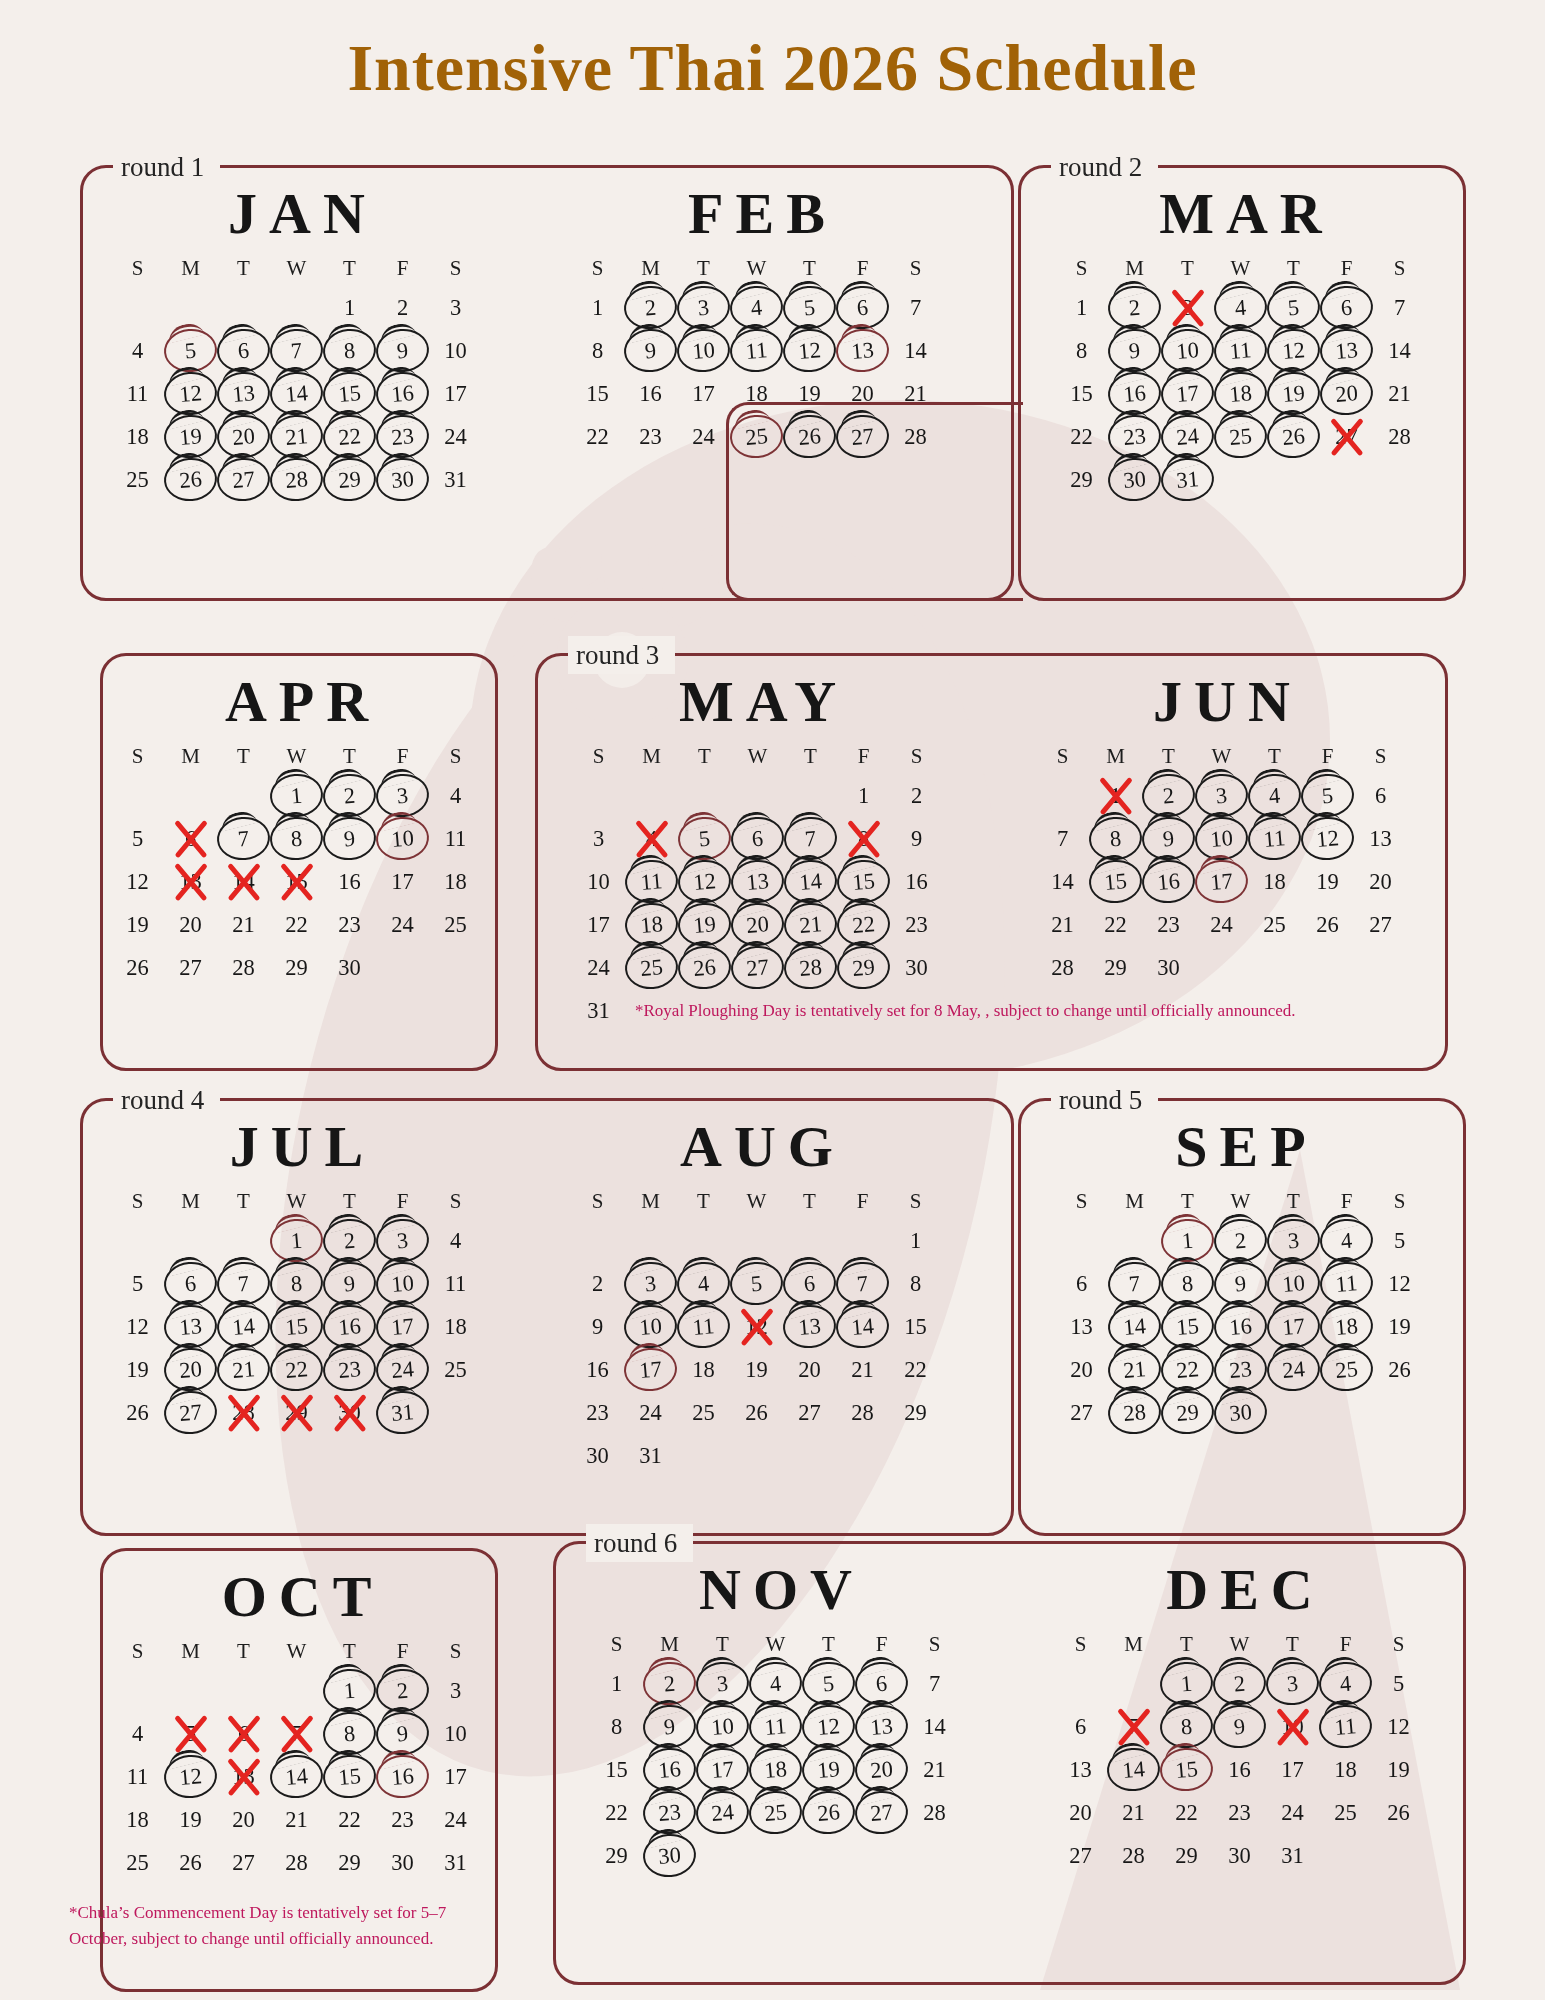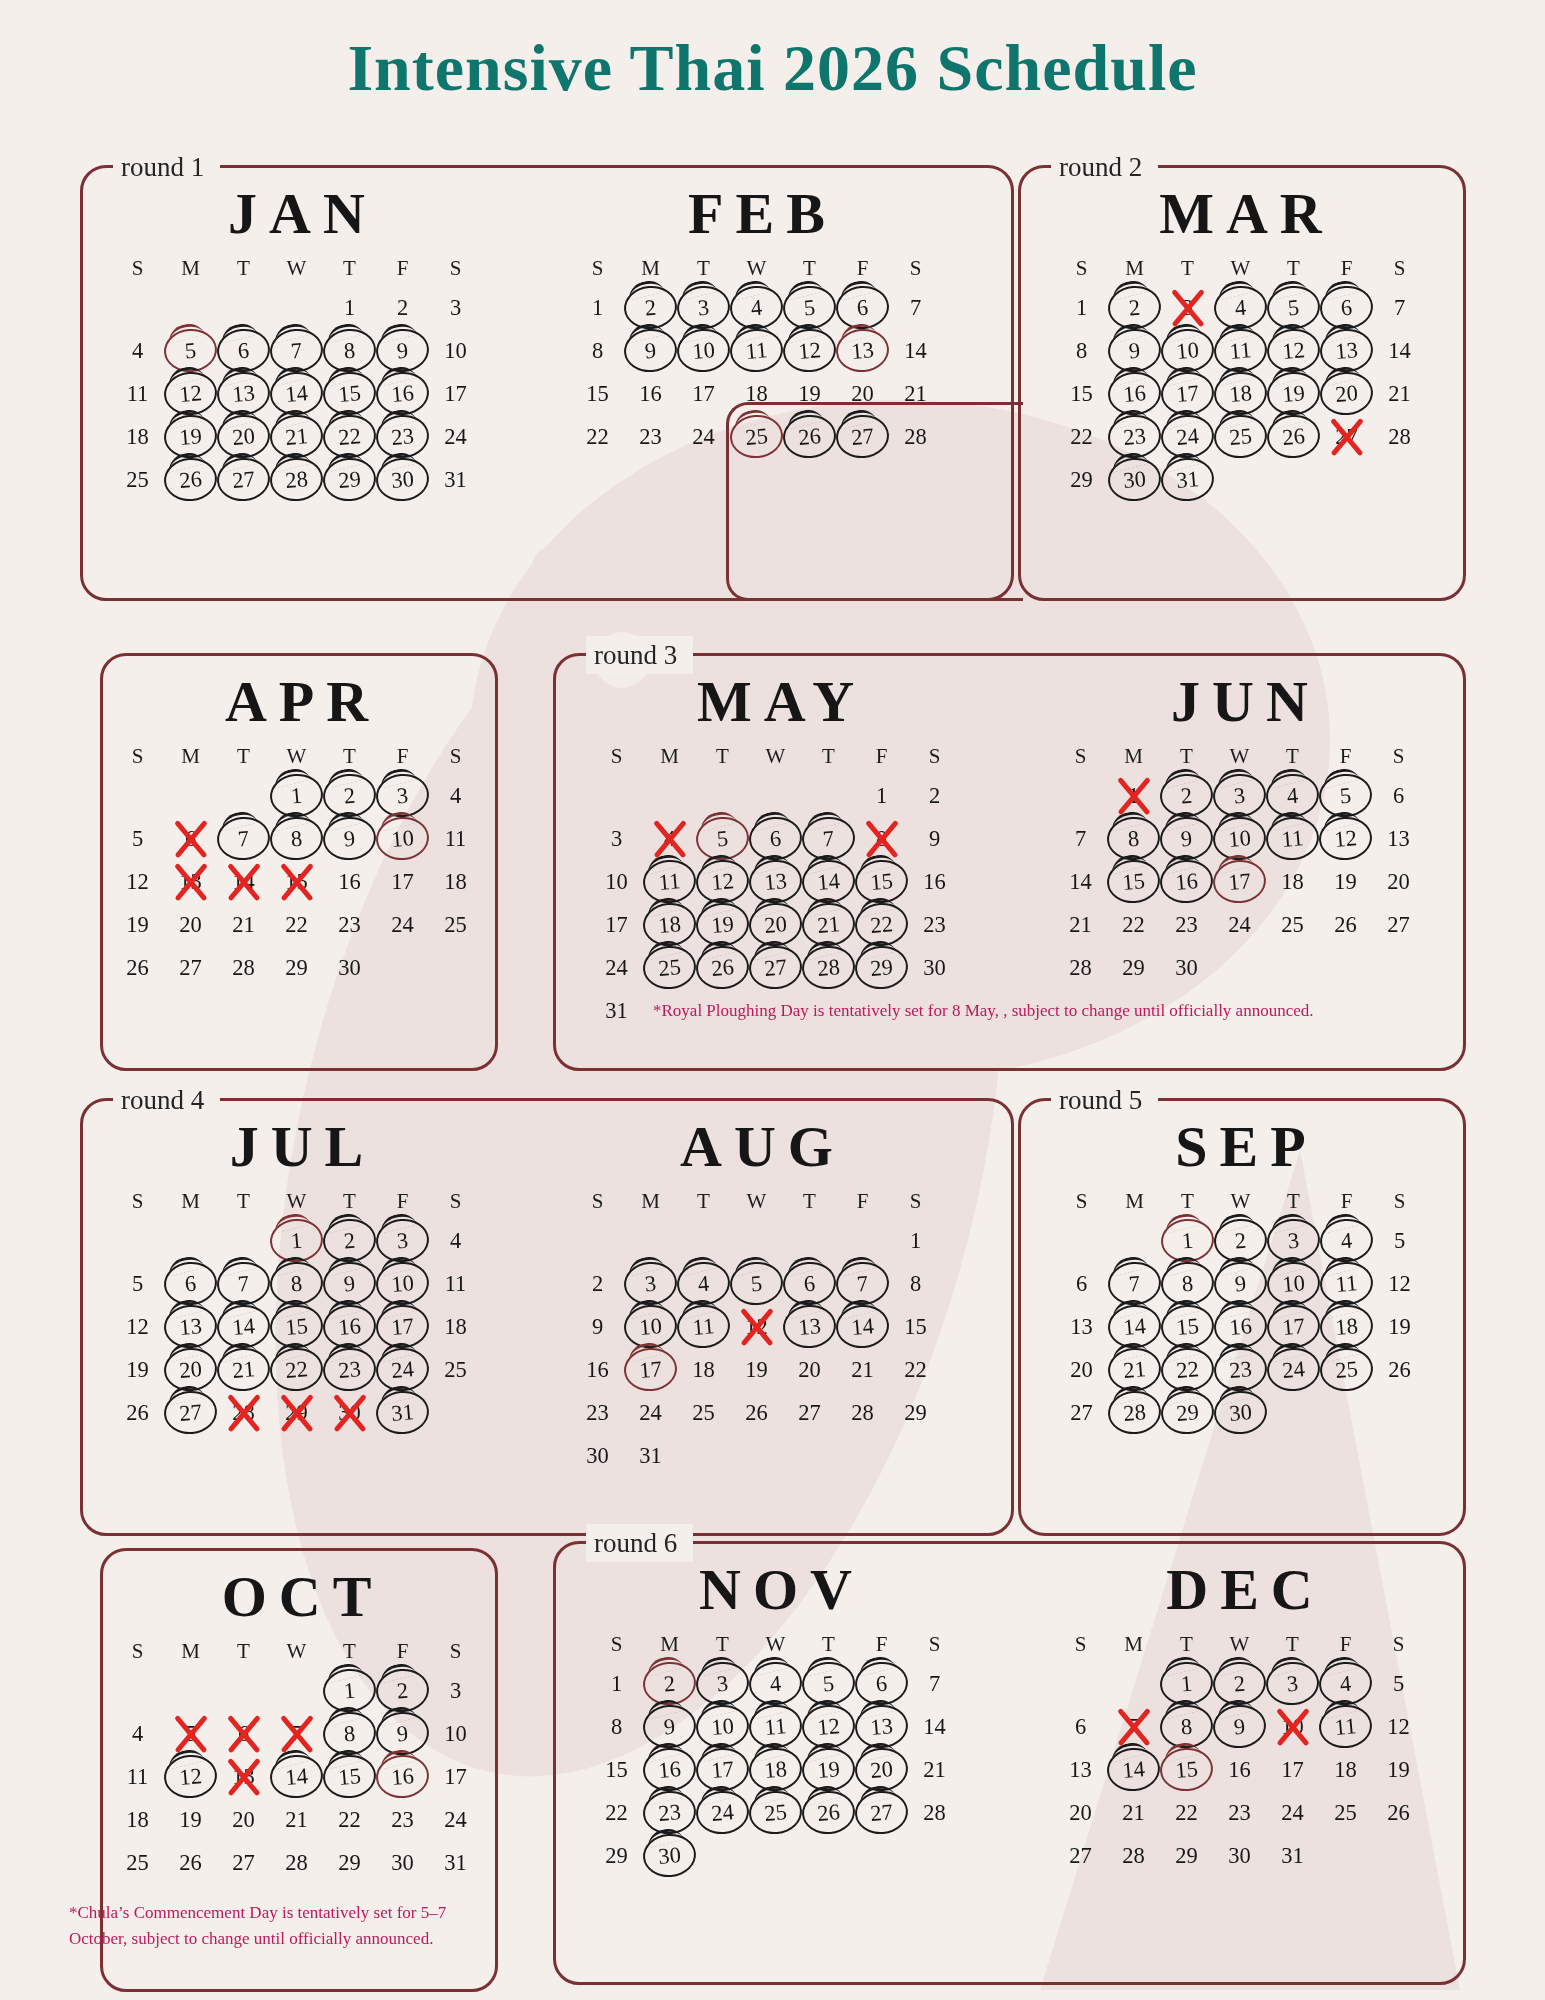--- a/index.html
+++ b/index.html
@@ -7,21 +7,21 @@
     position:relative;
     width:1545px;height:2000px;
     background:#f4efeb;
     font-family:"Liberation Serif","DejaVu Serif",serif;
     overflow:hidden;
   }
   .watermark{position:absolute;left:0;top:0;z-index:0;pointer-events:none;}
   .title{
     position:absolute;top:30px;left:0;width:100%;
     text-align:center;margin:0;
-    font-size:66px;font-weight:700;letter-spacing:1px;color:#0f766e;z-index:2;
+    font-size:66px;font-weight:700;letter-spacing:1px;color:#a16207;z-index:2;
   }
   .rbox{
     position:absolute;
     border:3.5px solid #7b3034;
     border-radius:26px;
     z-index:2;
   }
   .rlabel{
     position:absolute;top:-20px;left:30px;
     background:#f4efeb;
@@ -29,21 +29,21 @@
     font-size:27px;color:#242424;line-height:38px;text-align:right;
   }
   .rnotch{
     position:absolute;left:726px;top:402px;width:294px;height:193px;
     border:3.5px solid #7b3034;border-right:none;
     border-radius:22px 0 0 22px;z-index:3;pointer-events:none;
   }
   .box-r1{left:80px;top:165px;width:928px;height:430px;}
   .box-r2{left:1018px;top:165px;width:442px;height:430px;}
   .box-apr{left:100px;top:653px;width:392px;height:412px;}
-  .box-r3{left:553px;top:653px;width:907px;height:412px;}
+  .box-r3{left:535px;top:653px;width:907px;height:412px;}
   .box-r4{left:80px;top:1098px;width:928px;height:432px;}
   .box-r5{left:1018px;top:1098px;width:442px;height:432px;border-radius:27px;}
   .box-oct{left:100px;top:1548px;width:392px;height:438px;}
   .box-r6{left:553px;top:1541px;width:907px;height:438px;}
 
   .month{position:absolute;top:12px;width:371px;}
   .box-r1 .month[data-month="JAN"]{left:28px;}
   .box-r1 .month[data-month="FEB"]{left:488px;}
   .box-r2 .month[data-month="MAR"]{left:34px;}
   .box-apr .month[data-month="APR"]{left:8px;}

